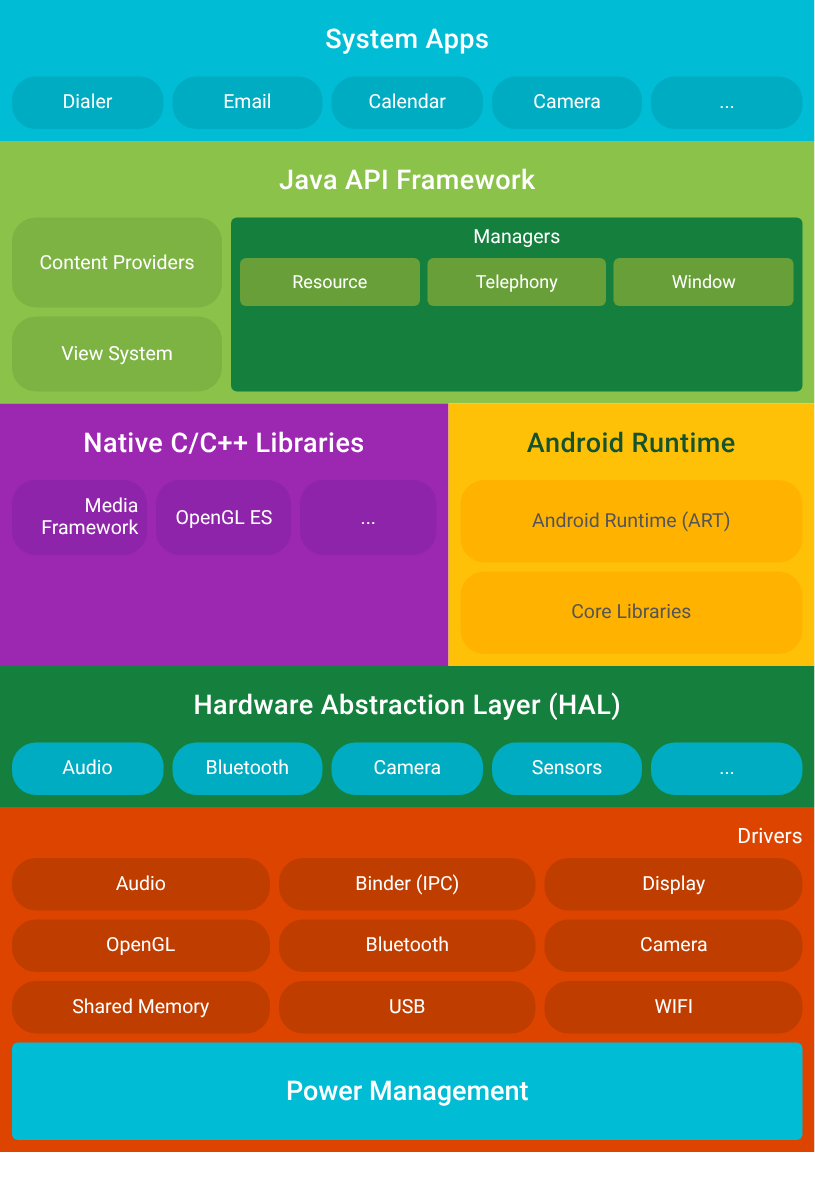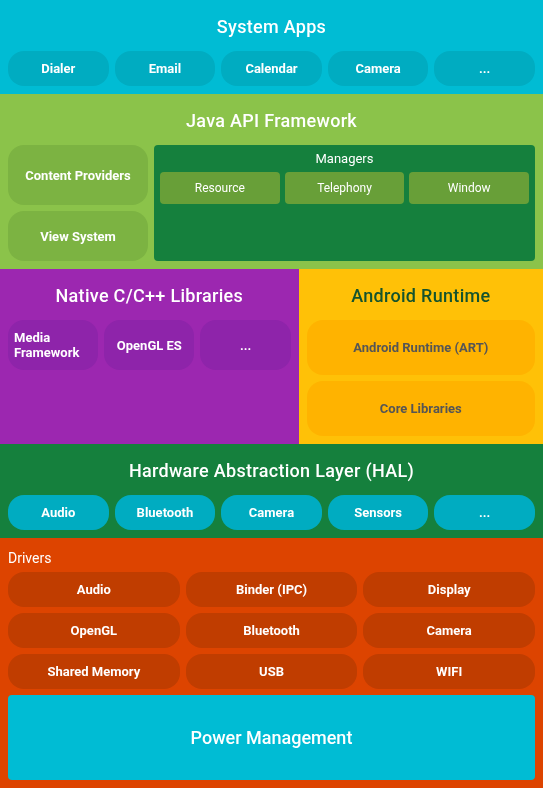--- a/index.html
+++ b/index.html
@@ -33,22 +33,22 @@
       justify-content: center;
     }
 
     .item-box {
       display: flex;
       align-items: center;
       justify-content: center;
       border-radius: 16px;
       color: #fff;
       font-size: 13px;
-      font-weight: 700;
-      text-align: left;
+      font-weight: 400;
+      text-align: right;
       padding: 10px 6px;
       flex: 1;
     }
 
     
     .system-apps {
       background-color: #00BCD4;
     }
     .system-apps .item-box {
       background-color: #00ACC1;
@@ -147,35 +147,35 @@
     }
 
     
     .linux-kernel {
       background-color: #DD4400;
     }
     .linux-kernel .layer-title {
       color: #fff;
     }
     .drivers-title {
-      text-align: left;
+      text-align: right;
       color: #fff;
       font-size: 14px;
       margin: 4px 0;
     }
     .linux-kernel .item-box {
       background-color: #C03D00;
     }
     .power-management {
       background-color: #00BCD4;
       text-align: center;
       color: #fff;
       font-size: 18px;
       font-weight: 500;
-      padding: 32px;
+      padding: 22px;
       margin-top: 6px;
       border-radius: 4px;
     }
   </style>
 </head>
 <body>
 
 <div class="layer system-apps">
   <div class="layer-title">System Apps</div>
   <div class="items-row">

